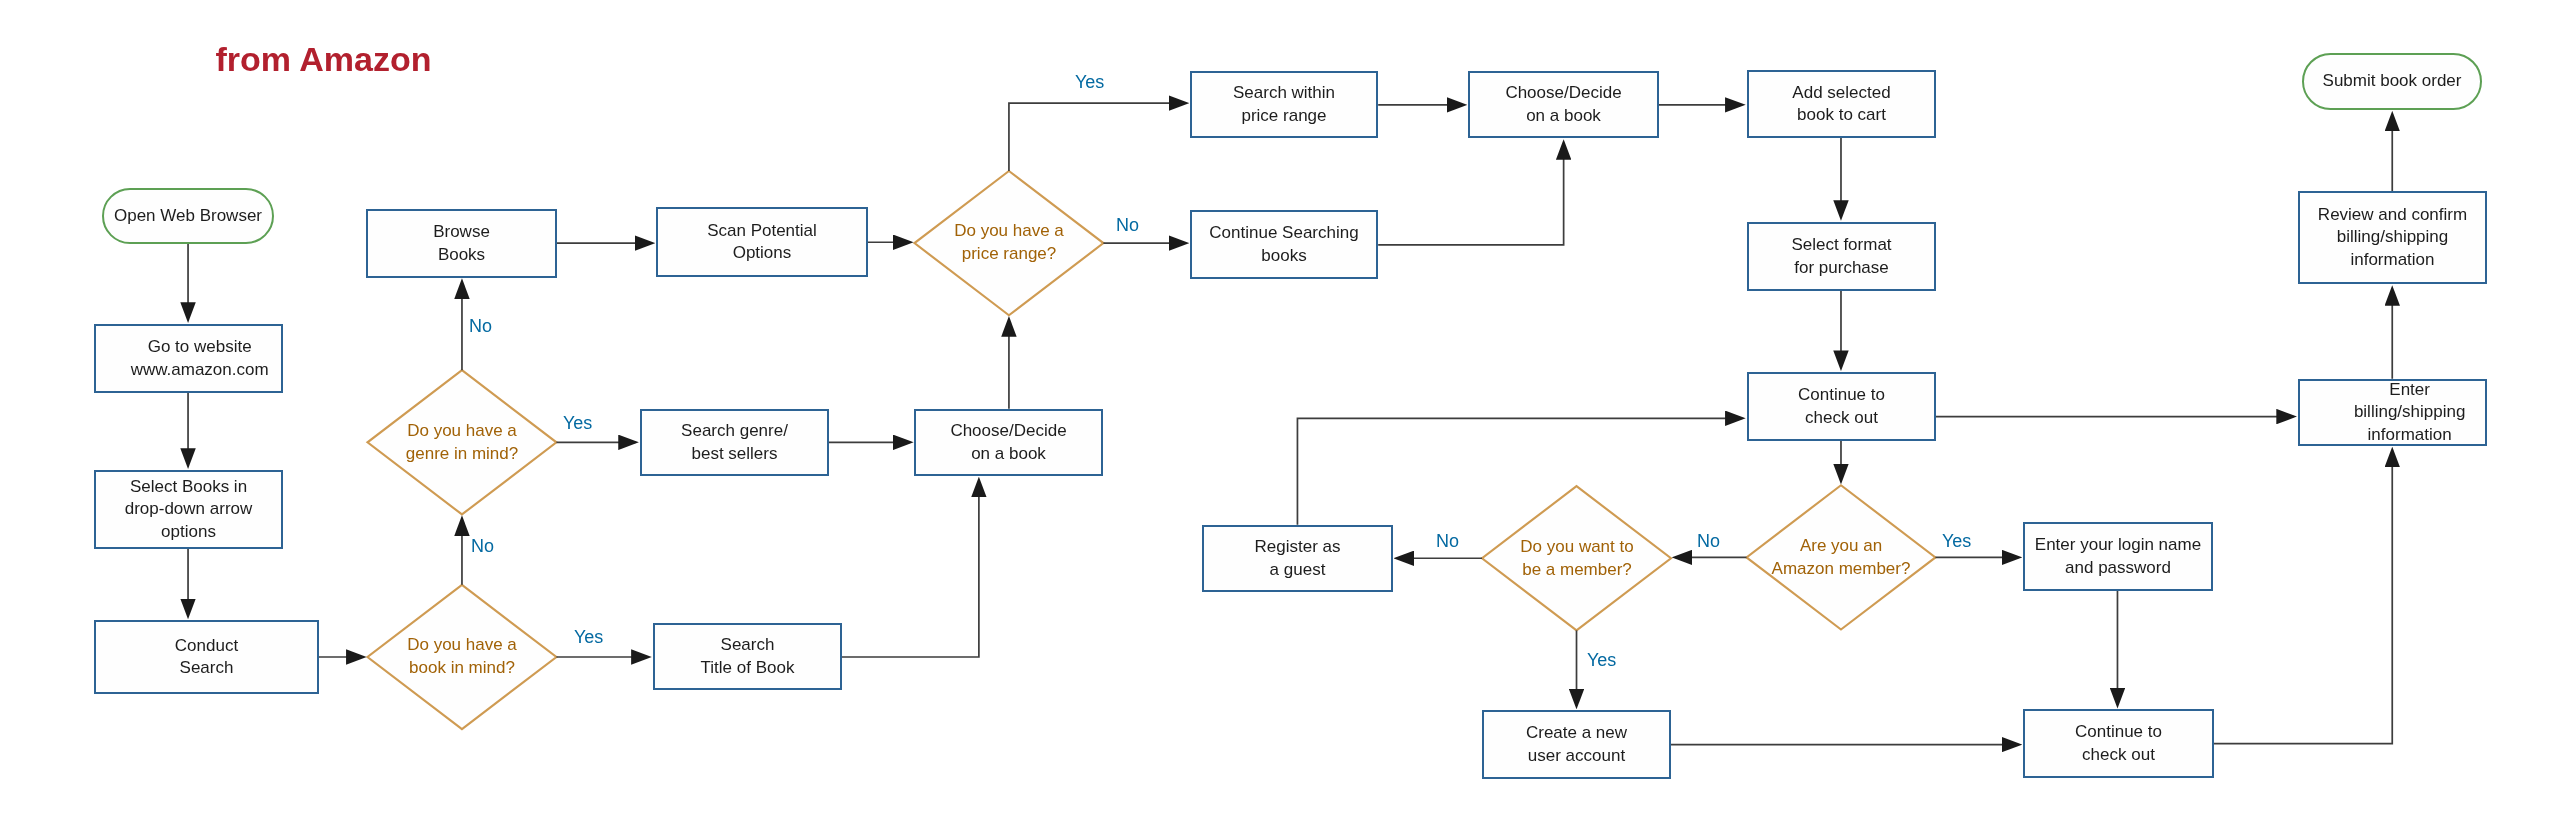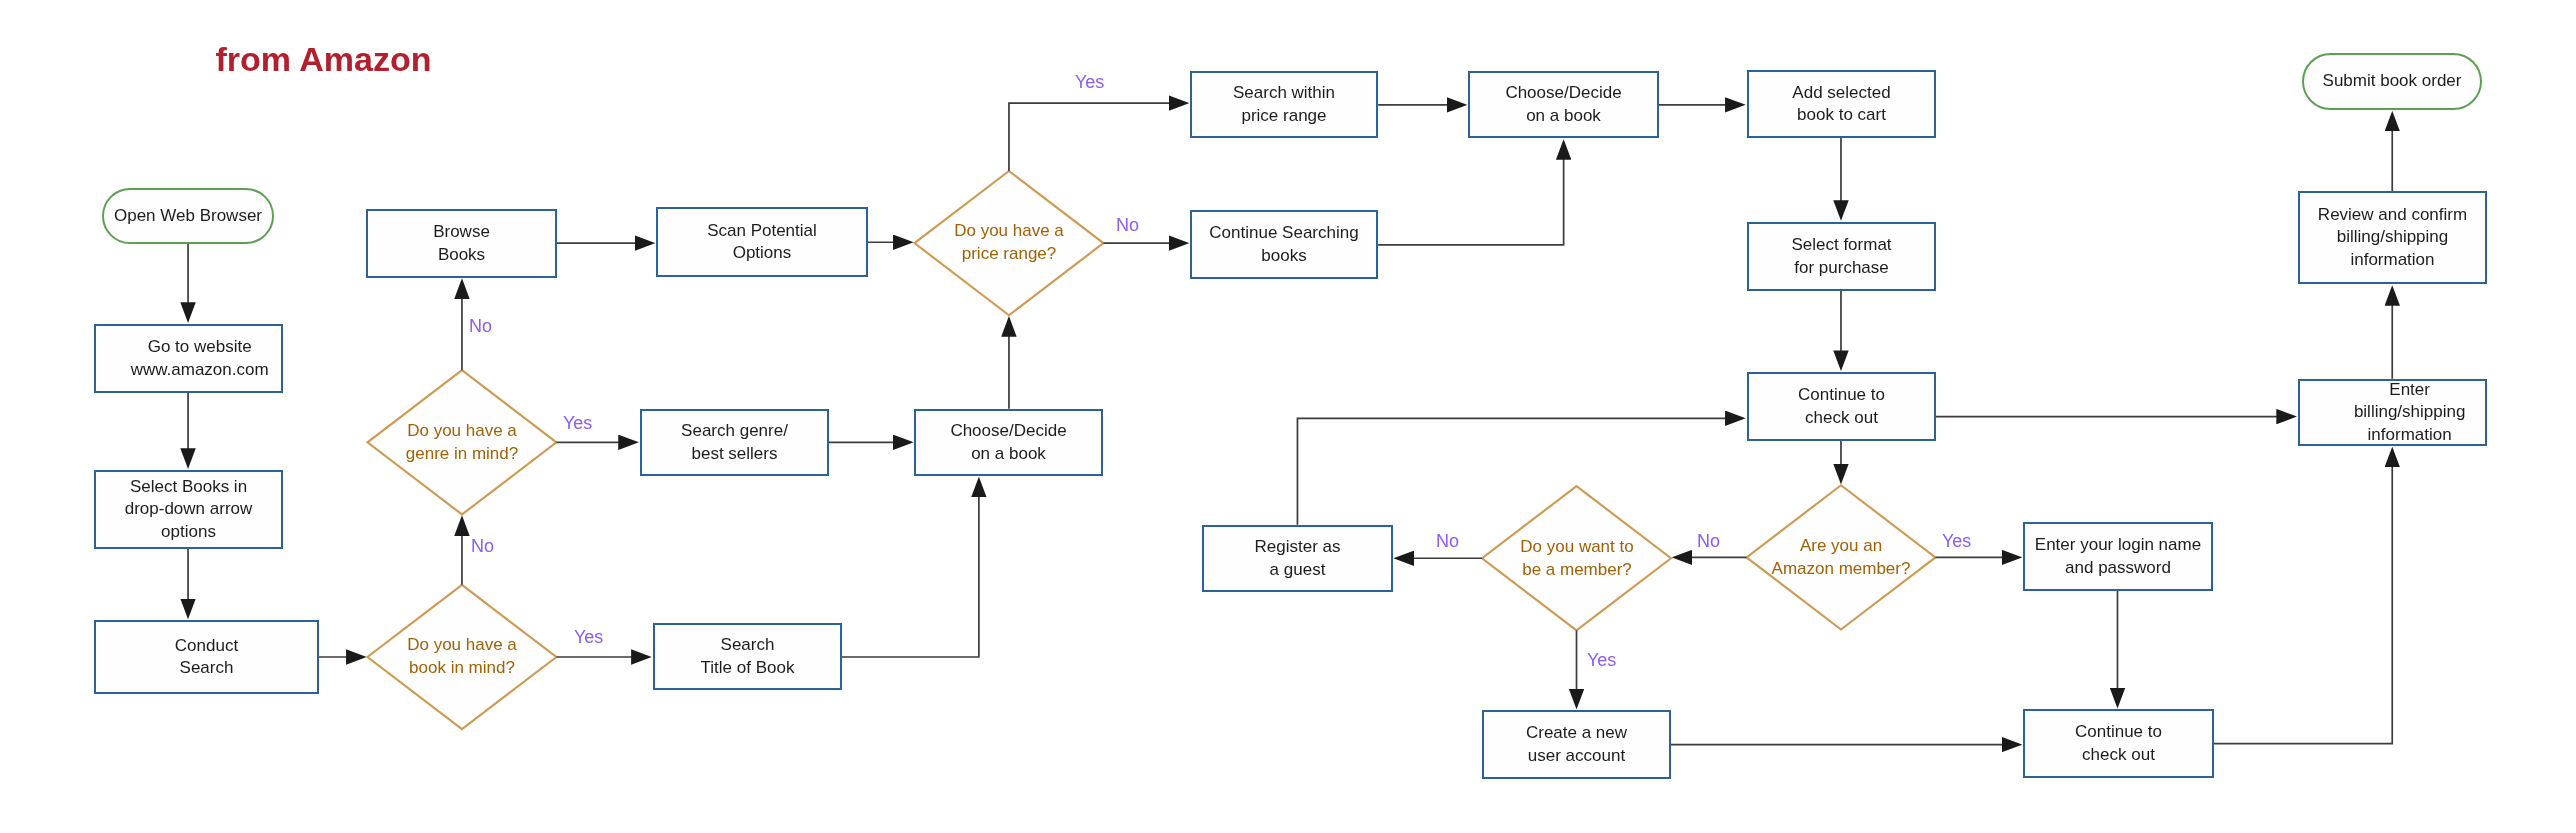--- a/index.html
+++ b/index.html
@@ -8,21 +8,21 @@
   #wires { position: absolute; left: 0; top: 0; width: 2576px; height: 834px; }
   .title { position: absolute; left: 109px; top: 39px; width: 429px; text-align: center;
            font-size: 34px; font-weight: bold; color: #b2202e; line-height: 1.22; }
   .node { position: absolute; box-sizing: border-box; display: flex; align-items: center; justify-content: center;
           text-align: center; font-size: 17px; line-height: 1.3; color: #1d1d1d; background: #fefefe;
           white-space: pre-line; padding: 1.7px; }
   .process { border: 2.6px solid #2d6394; border-radius: 0; }
   .terminator { border: 2.6px solid #5da054; border-radius: 29px; }
   .dtext { position: absolute; box-sizing: border-box; display: flex; align-items: center; justify-content: center;
            text-align: center; font-size: 17px; line-height: 1.3; color: #a16207; white-space: pre-line; }
-  .elabel { position: absolute; font-size: 18px; color: #8b5cf6; }
+  .elabel { position: absolute; font-size: 18px; color: #0369a1; }
   .edge { stroke: #3d3d3d; stroke-width: 2; fill: none; }
   .diamond { stroke: #cf9b52; stroke-width: 2.5; fill: #fefefe; }
 </style>
 </head>
 <body>
 
 <div id="canvas">
 
   <svg id="wires" viewBox="0 0 3000 971">
     <defs>

